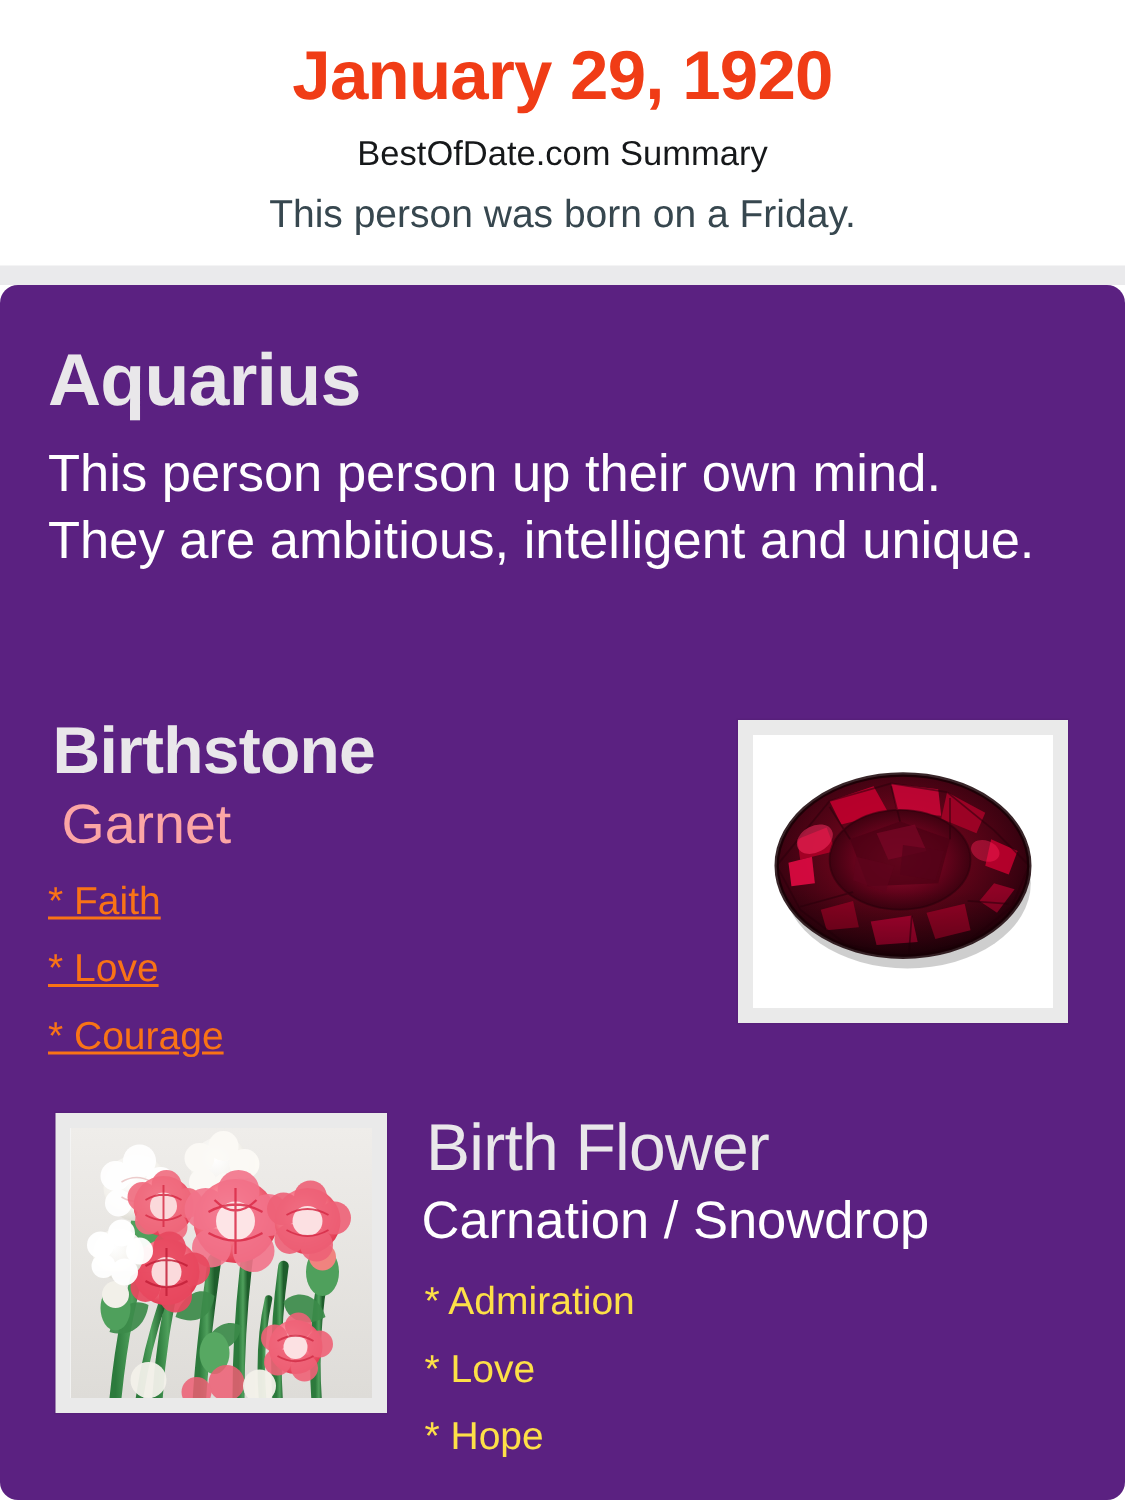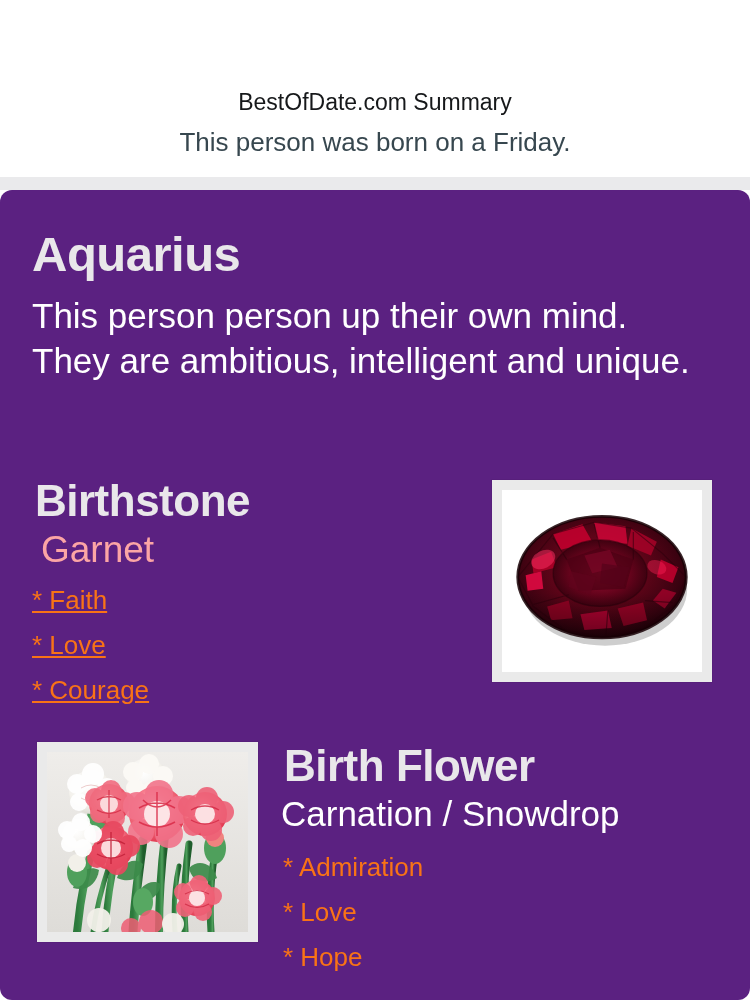--- a/index.html
+++ b/index.html
@@ -69,33 +69,33 @@
   .stone-list {
     position:absolute; left:32px; top:388px; list-style:none;
   }
   .stone-list li {
     font-size:26px; color:#f97316; line-height:45px; white-space:nowrap;text-decoration:underline;
   }
 
   
   .flower-title {
     position:absolute; left:284px; top:550px;
-    font-size:44px; font-weight:bold; color:#E9E7EA;
+    font-size:44px; font-weight:normal; color:#E9E7EA;
     line-height:52px; letter-spacing:-0.5px; white-space:nowrap;
   }
   .flower-name {
     position:absolute; left:281px; top:602px;
     font-size:35px; font-weight:normal; color:#FFFFFF;
     line-height:44px; white-space:nowrap;
   }
   .flower-list {
     position:absolute; left:283px; top:655px; list-style:none;
   }
   .flower-list li {
-    font-size:26px; color:#f97316; line-height:45px; white-space:nowrap;
+    font-size:26px; color:#fde047; line-height:45px; white-space:nowrap;
   }
 
   
   .frame {
     position:absolute; background:#EAEAEA; padding:10px;
     box-shadow:0 0 0 1px rgba(0,0,0,0.04);
   }
   .frame-inner {
     width:100%; height:100%; background:#ffffff;
     display:flex; align-items:center; justify-content:center;
@@ -106,20 +106,21 @@
   .gem-frame .frame-inner { padding:6px; }
 
   svg { display:block; }
 </style>
 </head>
 <body>
 
 <div class="page">
 
   <div class="header">
+    <div class="hdr-date">January 29, 1920</div>
     <div class="hdr-sub">BestOfDate.com Summary</div>
     <div class="hdr-note">This person was born on a Friday.</div>
   </div>
   <div class="divider"></div>
 
   <div class="body-purple">
 
     <div class="zodiac-title">Aquarius</div>
     <div class="zodiac-desc">This person person up their own mind. They are ambitious, intelligent and unique.</div>
 

